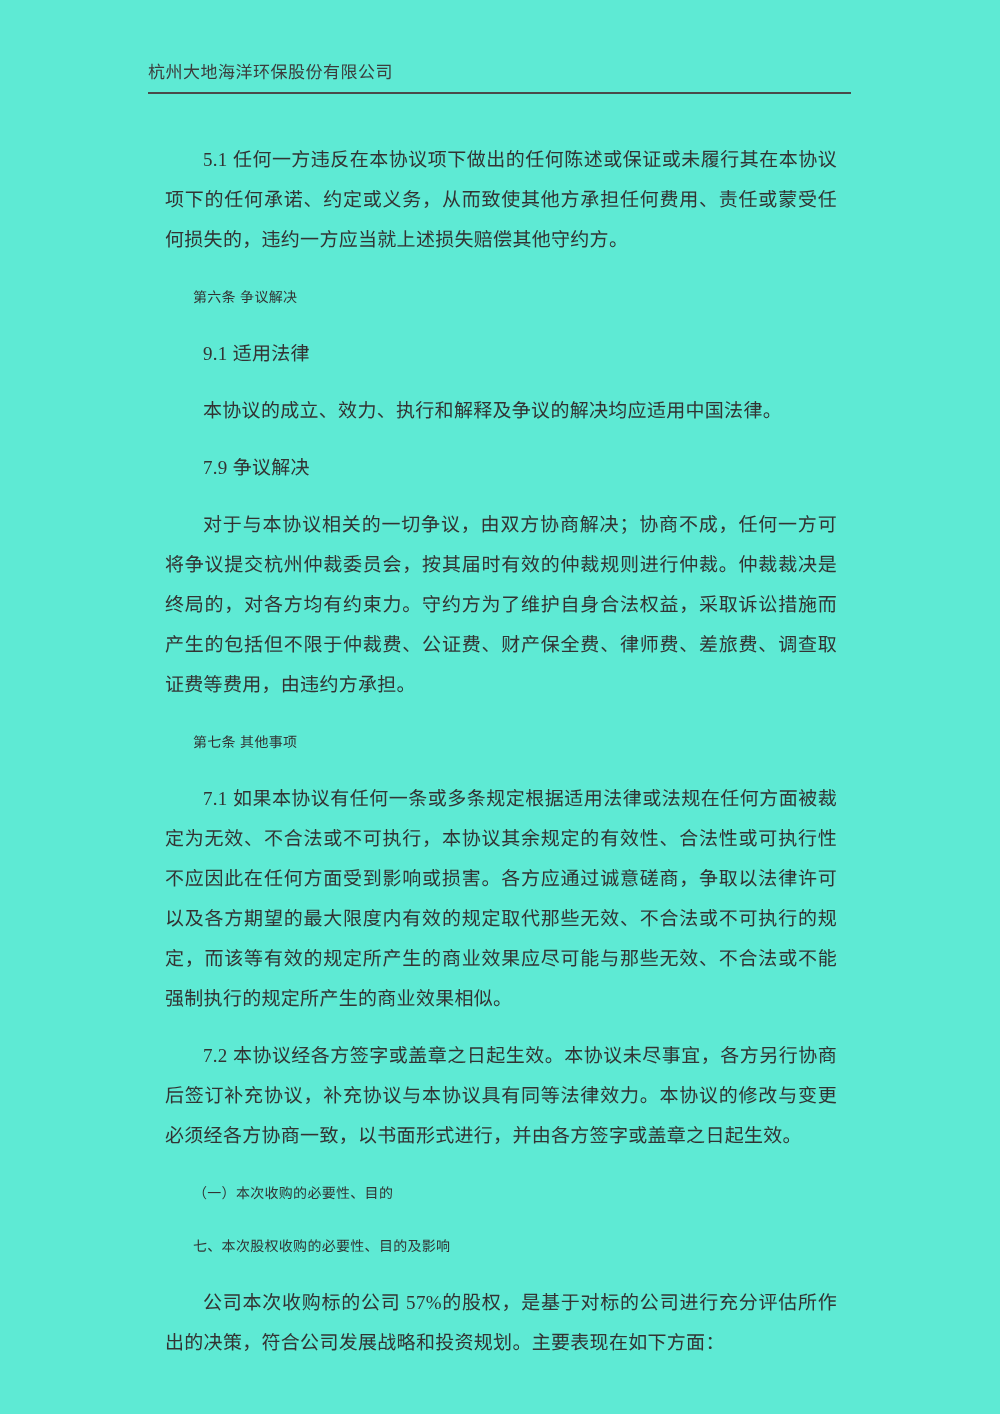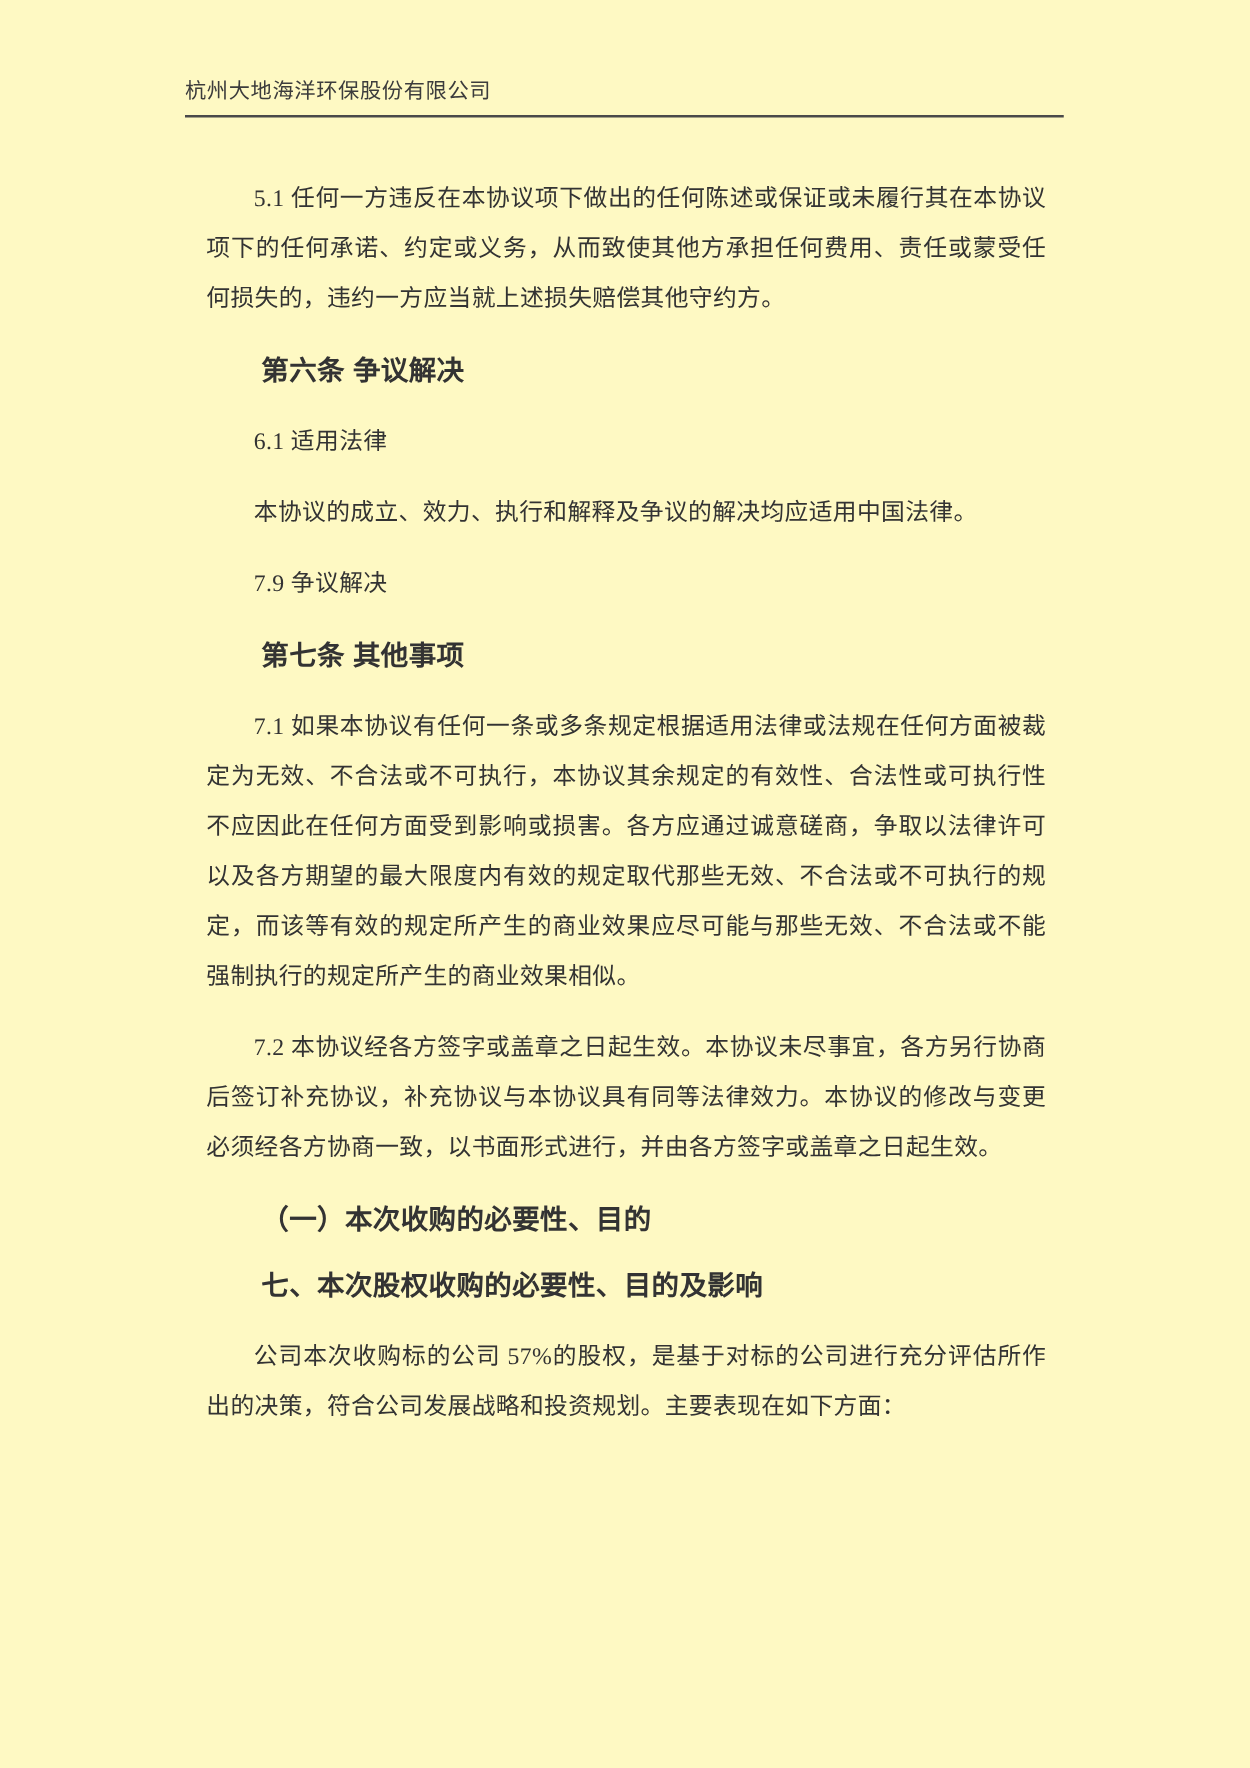--- a/index.html
+++ b/index.html
@@ -5,21 +5,21 @@
   html, body {
     margin: 0;
     padding: 0;
     background: #e8e8e8;
   }
   .page {
     position: relative;
     width: 1000px;
     height: 1414px;
     margin: 0 auto;
-    background: #fef9c3;
+    background: #5eead4;
     color: #333333;
     font-family: "Liberation Serif", "DejaVu Serif", serif;
     overflow: hidden;
     box-sizing: border-box;
   }
   .doc-header {
     position: absolute;
     top: 0;
     left: 148px;
     width: 703px;
@@ -42,23 +42,23 @@
   .para {
     margin: 17px;
     font-size: 19px;
     line-height: 40px;
     text-align: justify;
     text-indent: 2em;
     letter-spacing: 0.3px;
     word-break: break-all;
   }
   .head {
-    font-weight: 700;
+    font-weight: 400;
     font-family: "Liberation Sans", "DejaVu Sans", sans-serif;
-    font-size: 22px;
+    font-size: 14px;
     text-align: left;
   }
   .spaced {
     margin-top: 9px;
     margin-bottom: 13px;
   }
 </style>
 </head>
 <body>
 
@@ -66,26 +66,27 @@
 
   <header class="doc-header">
     <div class="company">杭州大地海洋环保股份有限公司</div>
   </header>
 
   <main class="doc-body">
     <p class="para">5.1 任何一方违反在本协议项下做出的任何陈述或保证或未履行其在本协议项下的任何承诺、约定或义务，从而致使其他方承担任何费用、责任或蒙受任何损失的，违约一方应当就上述损失赔偿其他守约方。</p>
 
     <p class="para head">第六条 争议解决</p>
 
-    <p class="para">6.1 适用法律</p>
+    <p class="para">9.1 适用法律</p>
 
     <p class="para">本协议的成立、效力、执行和解释及争议的解决均应适用中国法律。</p>
 
     <p class="para">7.9 争议解决</p>
 
+    <p class="para">对于与本协议相关的一切争议，由双方协商解决；协商不成，任何一方可将争议提交杭州仲裁委员会，按其届时有效的仲裁规则进行仲裁。仲裁裁决是终局的，对各方均有约束力。守约方为了维护自身合法权益，采取诉讼措施而产生的包括但不限于仲裁费、公证费、财产保全费、律师费、差旅费、调查取证费等费用，由违约方承担。</p>
 
     <p class="para head">第七条 其他事项</p>
 
     <p class="para">7.1 如果本协议有任何一条或多条规定根据适用法律或法规在任何方面被裁定为无效、不合法或不可执行，本协议其余规定的有效性、合法性或可执行性不应因此在任何方面受到影响或损害。各方应通过诚意磋商，争取以法律许可以及各方期望的最大限度内有效的规定取代那些无效、不合法或不可执行的规定，而该等有效的规定所产生的商业效果应尽可能与那些无效、不合法或不能强制执行的规定所产生的商业效果相似。</p>
 
     <p class="para">7.2 本协议经各方签字或盖章之日起生效。本协议未尽事宜，各方另行协商后签订补充协议，补充协议与本协议具有同等法律效力。本协议的修改与变更必须经各方协商一致，以书面形式进行，并由各方签字或盖章之日起生效。</p>
 
 
     <p class="para head spaced">（一）本次收购的必要性、目的</p>
 

